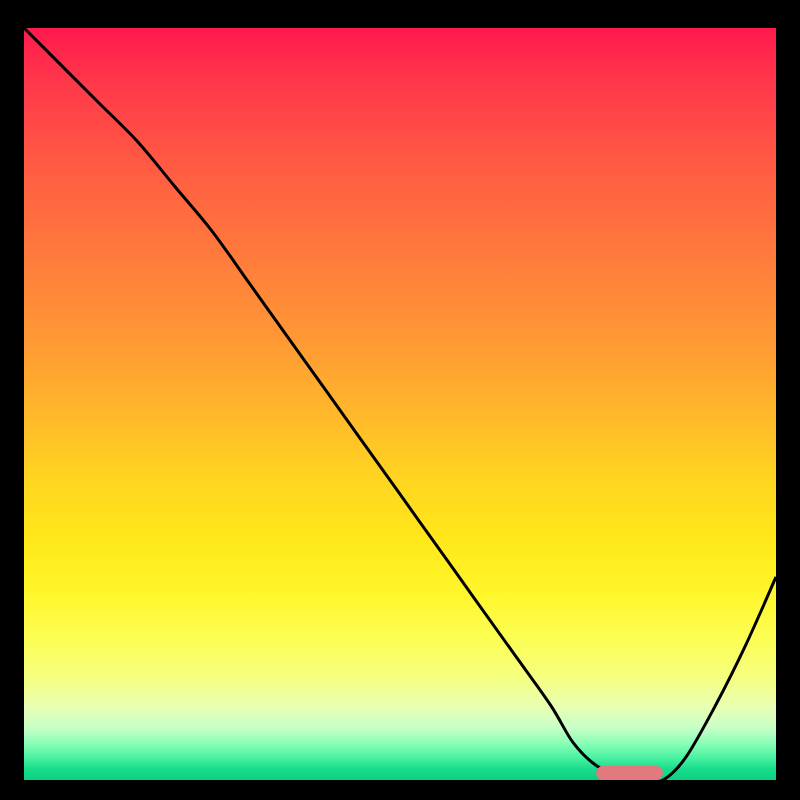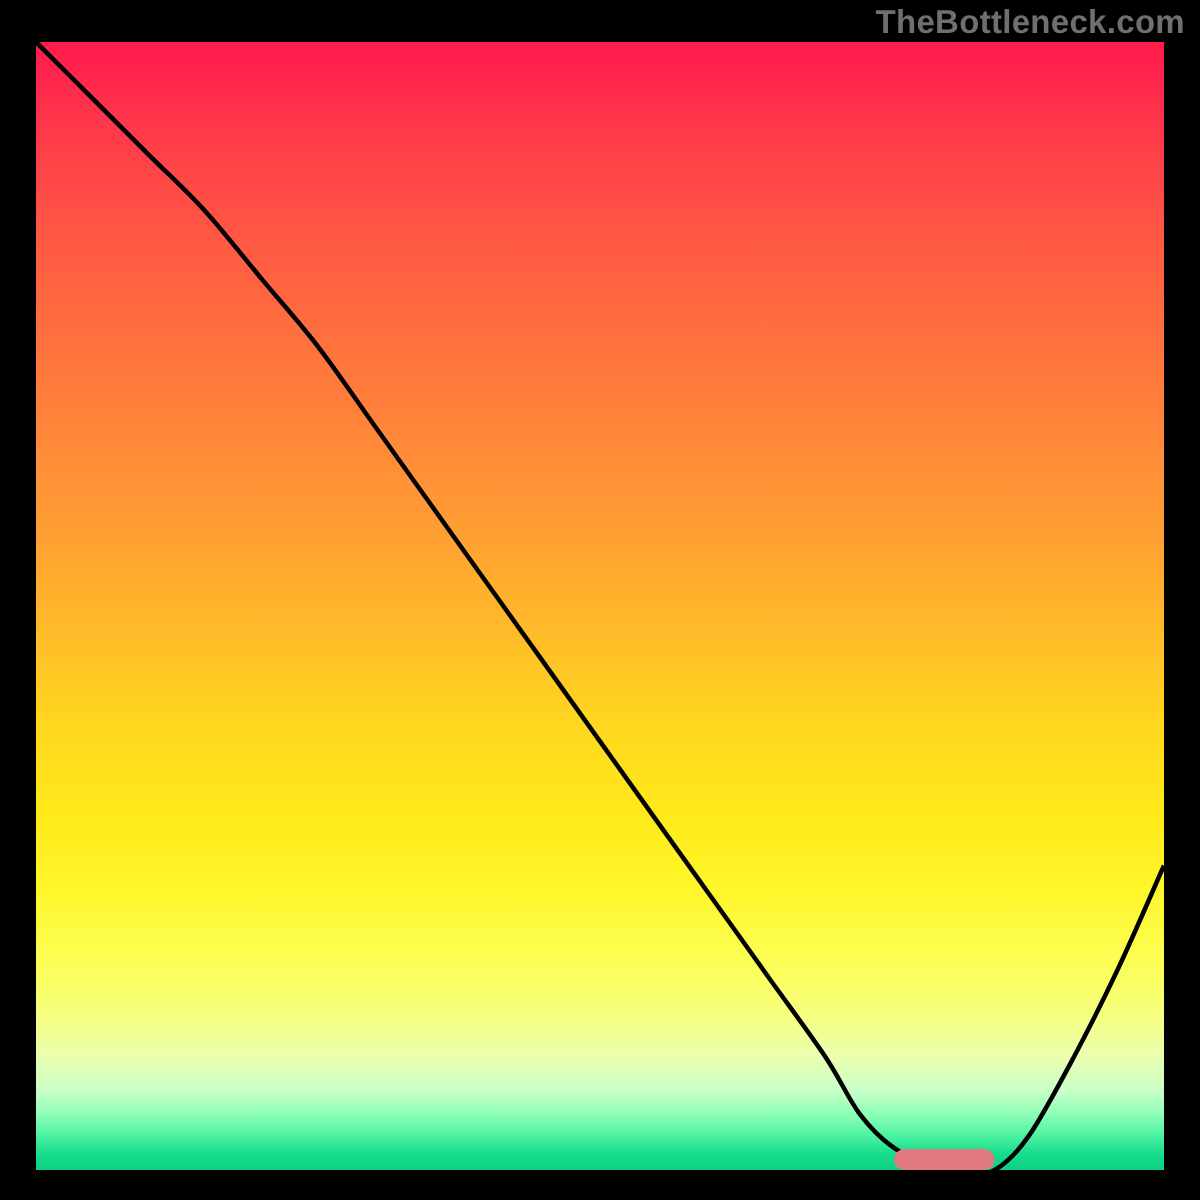--- a/index.html
+++ b/index.html
@@ -56,20 +56,19 @@
   svg.curve {
     position: absolute;
     left: 0; top: 0;
     width: 100%; height: 100%;
   }
 </style>
 </head>
 <body>
 
 <div class="outer">
-  <div class="watermark">TheBottleneck.com</div>
   <div class="plot">
     <svg class="curve" viewBox="0 0 100 100" preserveAspectRatio="none">
       <path id="curve-path" fill="none" stroke="#000" stroke-width="3" vector-effect="non-scaling-stroke" d="M 0 0 C 0.8333333333333334 0.8333333333333334, 3.333333333333333 3.333333333333333, 5 5 C 6.666666666666667 6.666666666666667, 8.333333333333334 8.333333333333334, 10 10 C 11.666666666666666 11.666666666666666, 13.333333333333334 13.166666666666666, 15 15 C 16.666666666666668 16.833333333333332, 18.333333333333332 19, 20 21 C 21.666666666666668 23, 23.333333333333332 24.833333333333332, 25 27 C 26.666666666666668 29.166666666666668, 28.333333333333332 31.666666666666668, 30 34 C 31.666666666666668 36.333333333333336, 33.333333333333336 38.666666666666664, 35 41 C 36.666666666666664 43.333333333333336, 38.333333333333336 45.666666666666664, 40 48 C 41.666666666666664 50.333333333333336, 43.333333333333336 52.666666666666664, 45 55 C 46.666666666666664 57.333333333333336, 48.333333333333336 59.666666666666664, 50 62 C 51.666666666666664 64.33333333333333, 53.333333333333336 66.66666666666667, 55 69 C 56.666666666666664 71.33333333333333, 58.333333333333336 73.66666666666667, 60 76 C 61.666666666666664 78.33333333333333, 63.333333333333336 80.66666666666667, 65 83 C 66.66666666666667 85.33333333333333, 68.66666666666667 88, 70 90 C 71.33333333333333 92, 72 93.66666666666667, 73 95 C 74 96.33333333333333, 74.83333333333333 97.16666666666667, 76 98 C 77.16666666666667 98.83333333333333, 78.83333333333333 99.66666666666667, 80 100 C 81.16666666666667 100.33333333333333, 82.16666666666667 100, 83 100 C 83.83333333333333 100, 84.16666666666667 100.5, 85 100 C 85.83333333333333 99.5, 86.83333333333333 98.66666666666667, 88 97 C 89.16666666666667 95.33333333333333, 90.66666666666667 92.5, 92 90 C 93.33333333333333 87.5, 94.66666666666667 84.83333333333333, 96 82 C 97.33333333333333 79.16666666666667, 99.33333333333333 74.5, 100 73"></path>
     </svg>
     <div id="marker" class="marker" style="left: 76%; width: 9%; background: rgb(224, 122, 127);"></div>
   </div>
 </div>
 
 </body></html>

